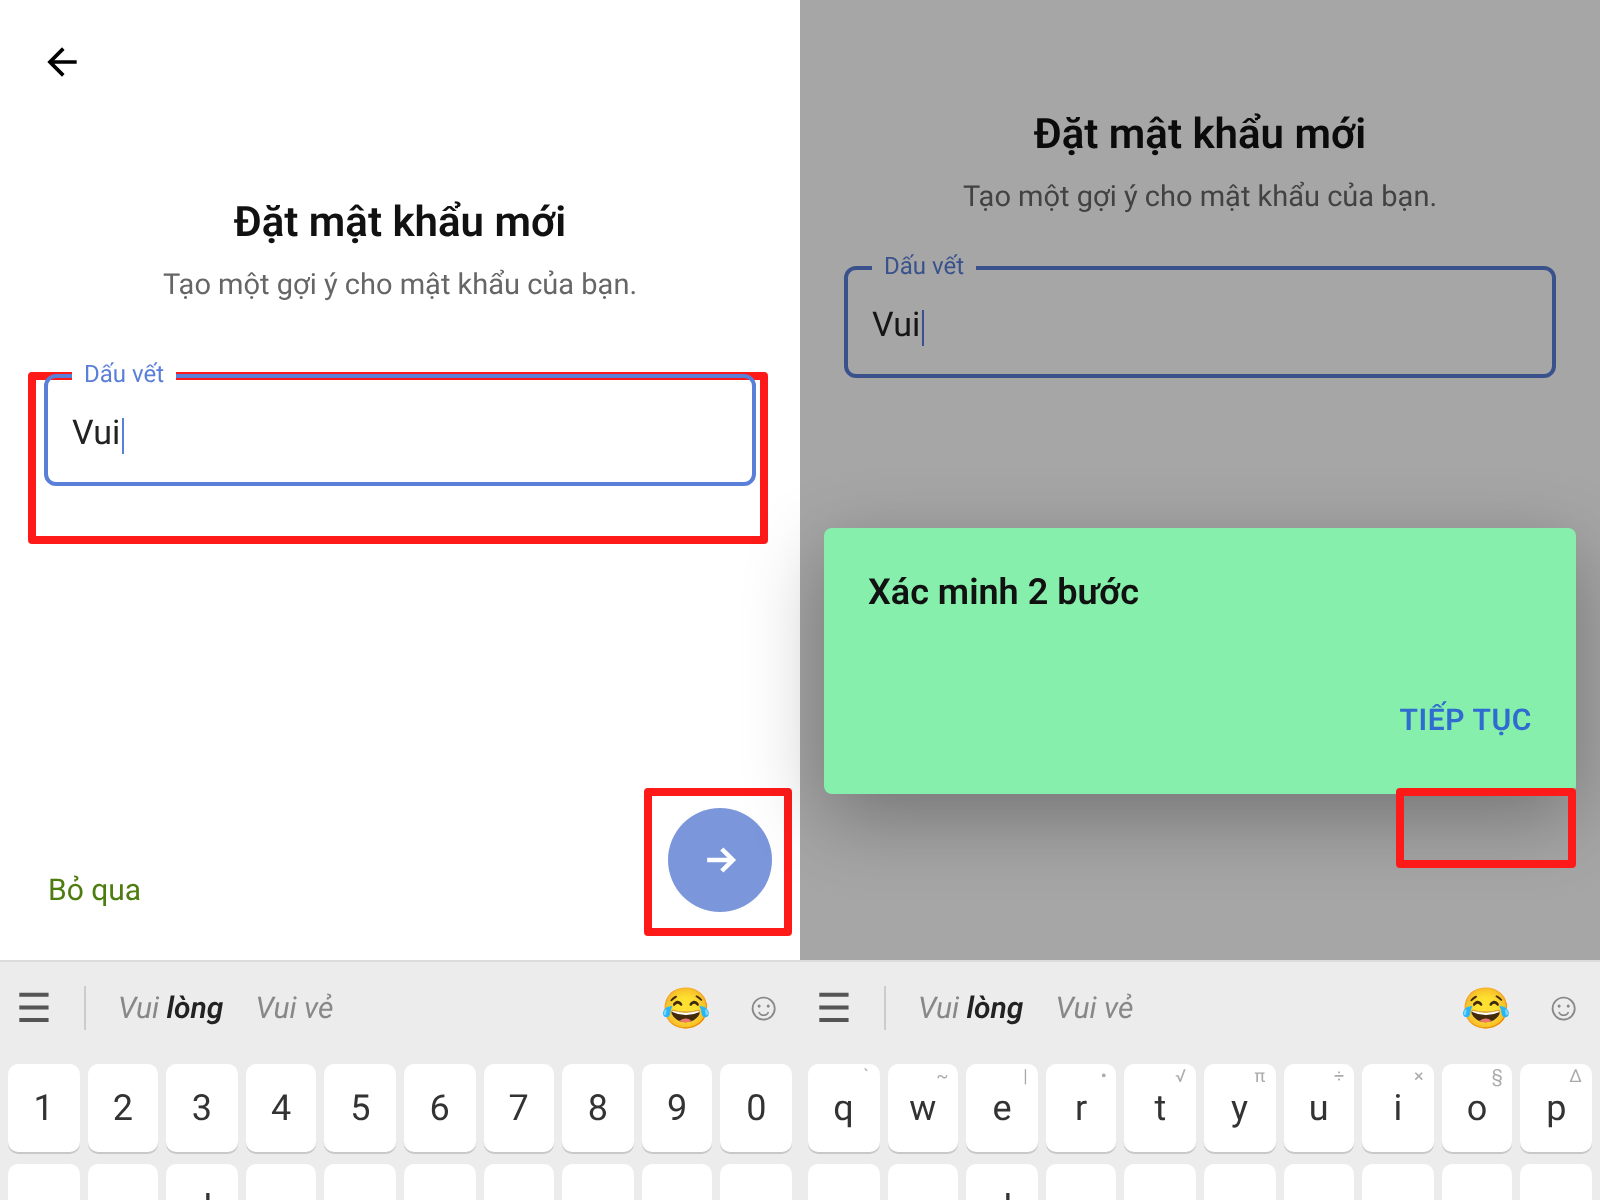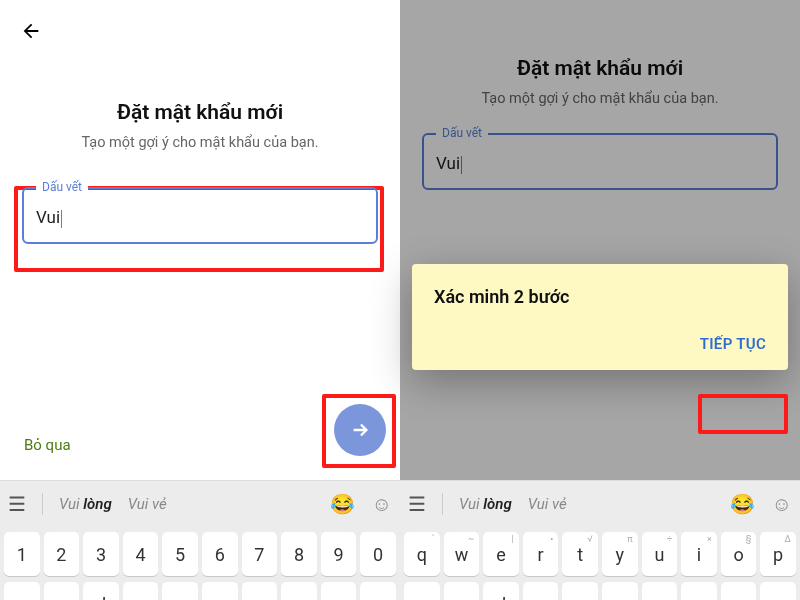--- a/index.html
+++ b/index.html
@@ -124,28 +124,28 @@
     }
     .key .hint {
       position: absolute; top: 2px; right: 5px;
       font-size: 9px; color: #aaa;
     }
     .key.cut { margin-bottom: -30px; }
 
     
     .dialog {
       position: absolute; left: 12px; right: 12px; top: 264px;
-      background: #fef9c3; border-radius: 4px;
+      background: #86efac; border-radius: 4px;
       box-shadow: 0 12px 40px rgba(0,0,0,0.3);
-      padding: 22px 22px 17px 22px;
+      padding: 22px 22px 28px 22px;
     }
     .dialog-title { font-size: 18px; font-weight: 600; color: #111; }
     .dialog-body { font-size: 14.5px; color: #555; margin-top: 14px; line-height: 1.4; }
     .dialog-action {
-      text-align: right; margin-top: 28px;
+      text-align: right; margin-top: 44px;
       color: #2f6bd1; font-weight: 600; font-size: 15px;
       cursor: pointer;
       letter-spacing: 0.3px;
     }
   </style>
 </head>
 <body>
 
 <div class="panel panel-left">
   <div class="back-arrow">

